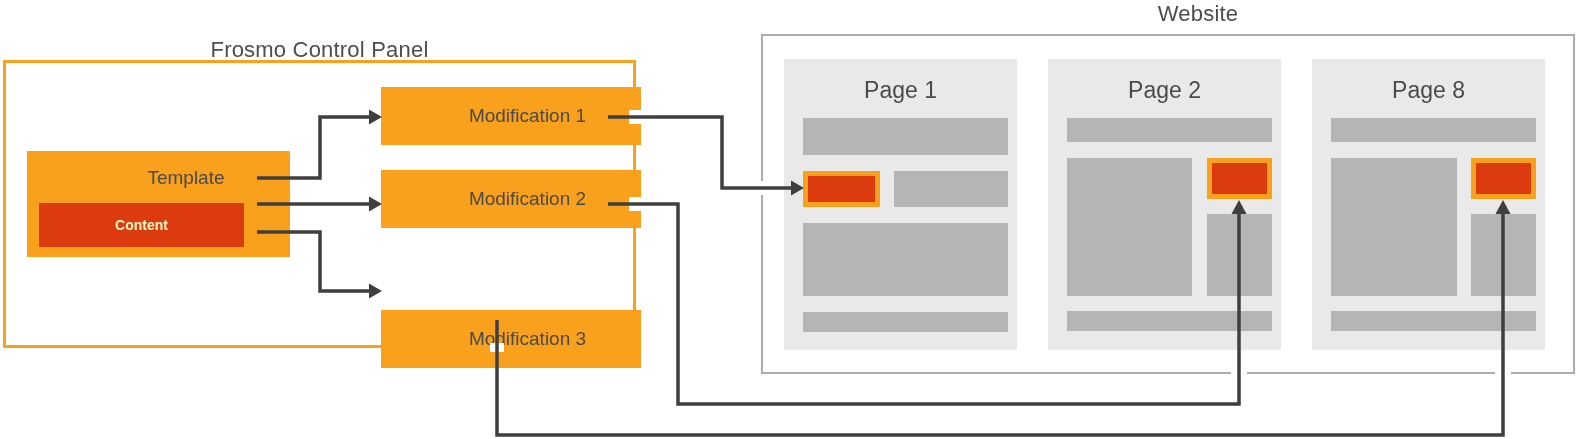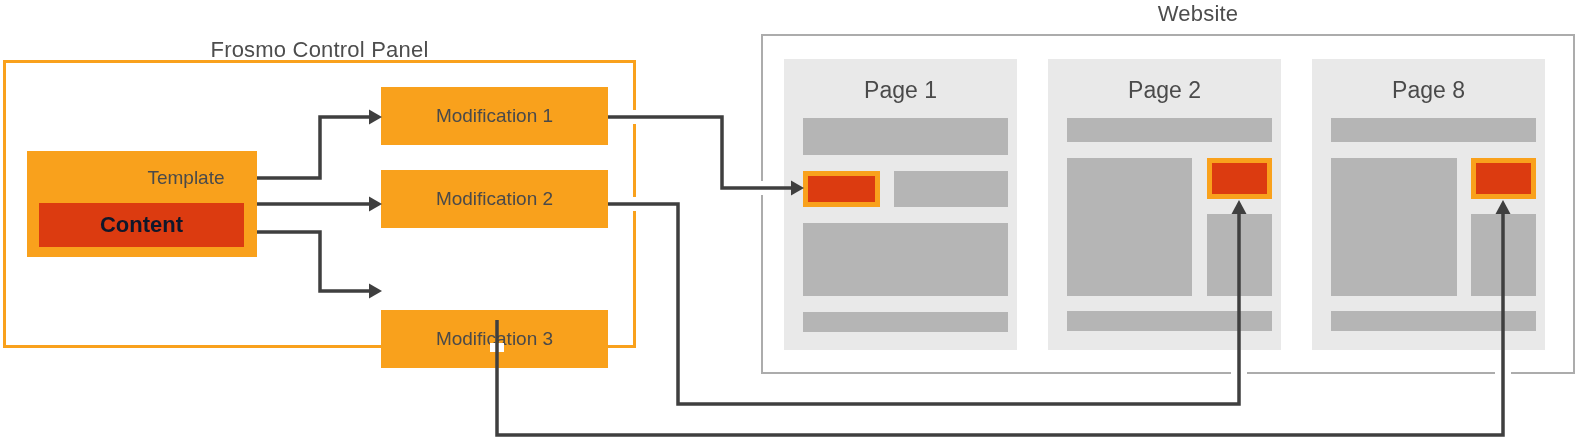--- a/index.html
+++ b/index.html
@@ -10,30 +10,30 @@
   }
   .abs{position:absolute;}
   .title{
     font-size:22px;color:#4d4d4d;text-align:center;letter-spacing:.2px;
   }
   
   .panel{
     left:3px;top:60px;width:627px;height:282px;
     border:3px solid #f9a11c;background:#ffffff;
   }
-  .orange-box{background:#f9a11c;color:#4a4a4a;}
+  .orange-box{background:#f9a11c;color:#4a4a4a;padding-left:33px;}
   .box-label{
     display:flex;align-items:center;justify-content:center;
     font-size:19px;color:#4a4a4a;height:100%;width:100%;
   }
   .template{left:27px;top:151px;width:230px;height:106px;}
   .template-caption{left:27px;top:158px;width:230px;height:40px;
     display:flex;align-items:center;justify-content:center;font-size:19px;color:#4a4a4a;margin-left:44px;}
   .content{left:39px;top:203px;width:205px;height:44px;background:#dc3b10;}
-  .content .box-label{color:#0f172a;font-weight:bold;font-size:22px;}
+  .content .box-label{color:#fef9c3;font-weight:bold;font-size:14px;}
   .mod{left:381px;width:227px;height:58px;}
   .mod1{top:87px;} .mod2{top:170px;} .mod3{top:262px;margin-top:48px;}
   
   .website{
     left:761px;top:34px;width:810px;height:336px;
     border:2px solid #acacac;background:#ffffff;
   }
   .page-card{top:59px;width:233px;height:291px;background:#e9e9e9;}
   .page1{left:784px;} .page2{left:1048px;} .page3{left:1312px;}
   .page-label{

